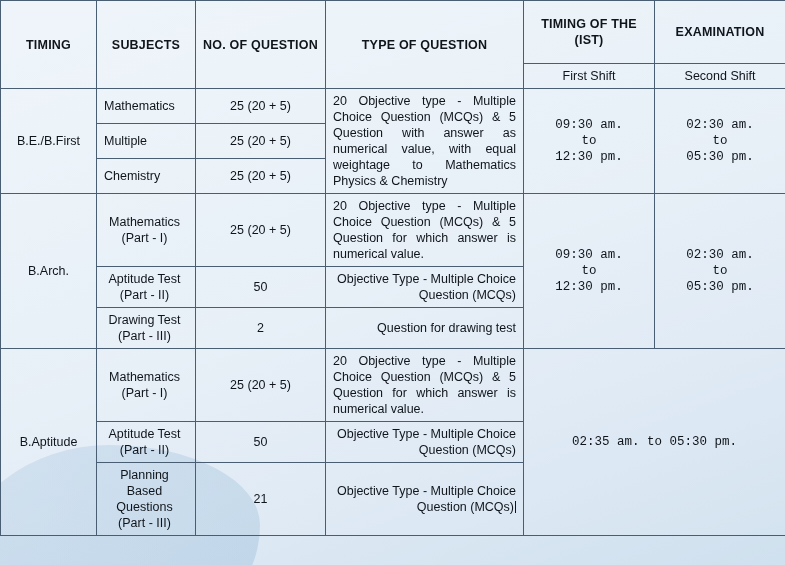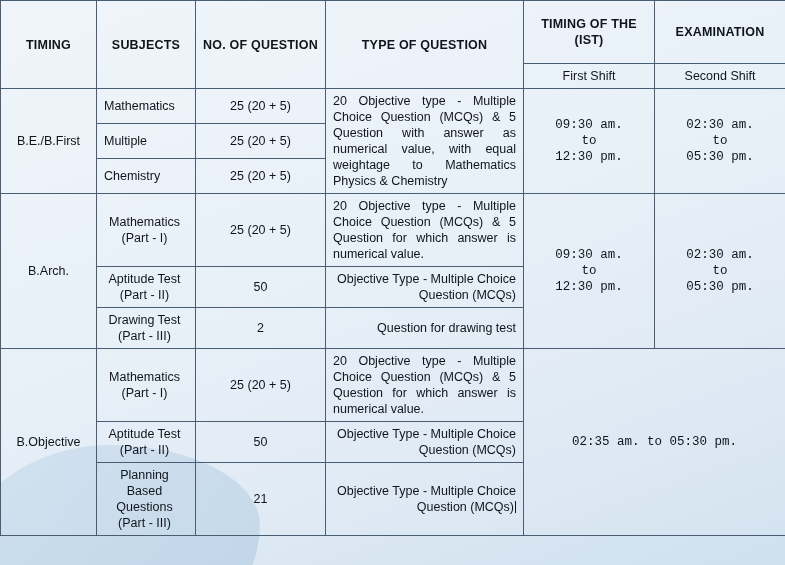--- a/index.html
+++ b/index.html
@@ -188,21 +188,21 @@
       <tr>
         <td class="subject center">
           <div>Drawing Test</div>
           <div>(Part - III)</div>
         </td>
         <td class="qty">2</td>
         <td class="type">Question for drawing test</td>
       </tr>
 
       <tr>
-        <td class="paper" rowspan="3">B.Objective</td>
+        <td class="paper" rowspan="3">B.Aptitude</td>
         <td class="subject center">
           <div>Mathematics</div>
           <div>(Part - I)</div>
         </td>
         <td class="qty">25 (20 + 5)</td>
         <td class="type just">20 Objective type - Multiple Choice Question (MCQs) &amp; 5 Question for which answer is numerical value.</td>
         <td class="timing" rowspan="3" colspan="2">02:35 am. to 05:30 pm.</td>
       </tr>
       <tr>
         <td class="subject center">

